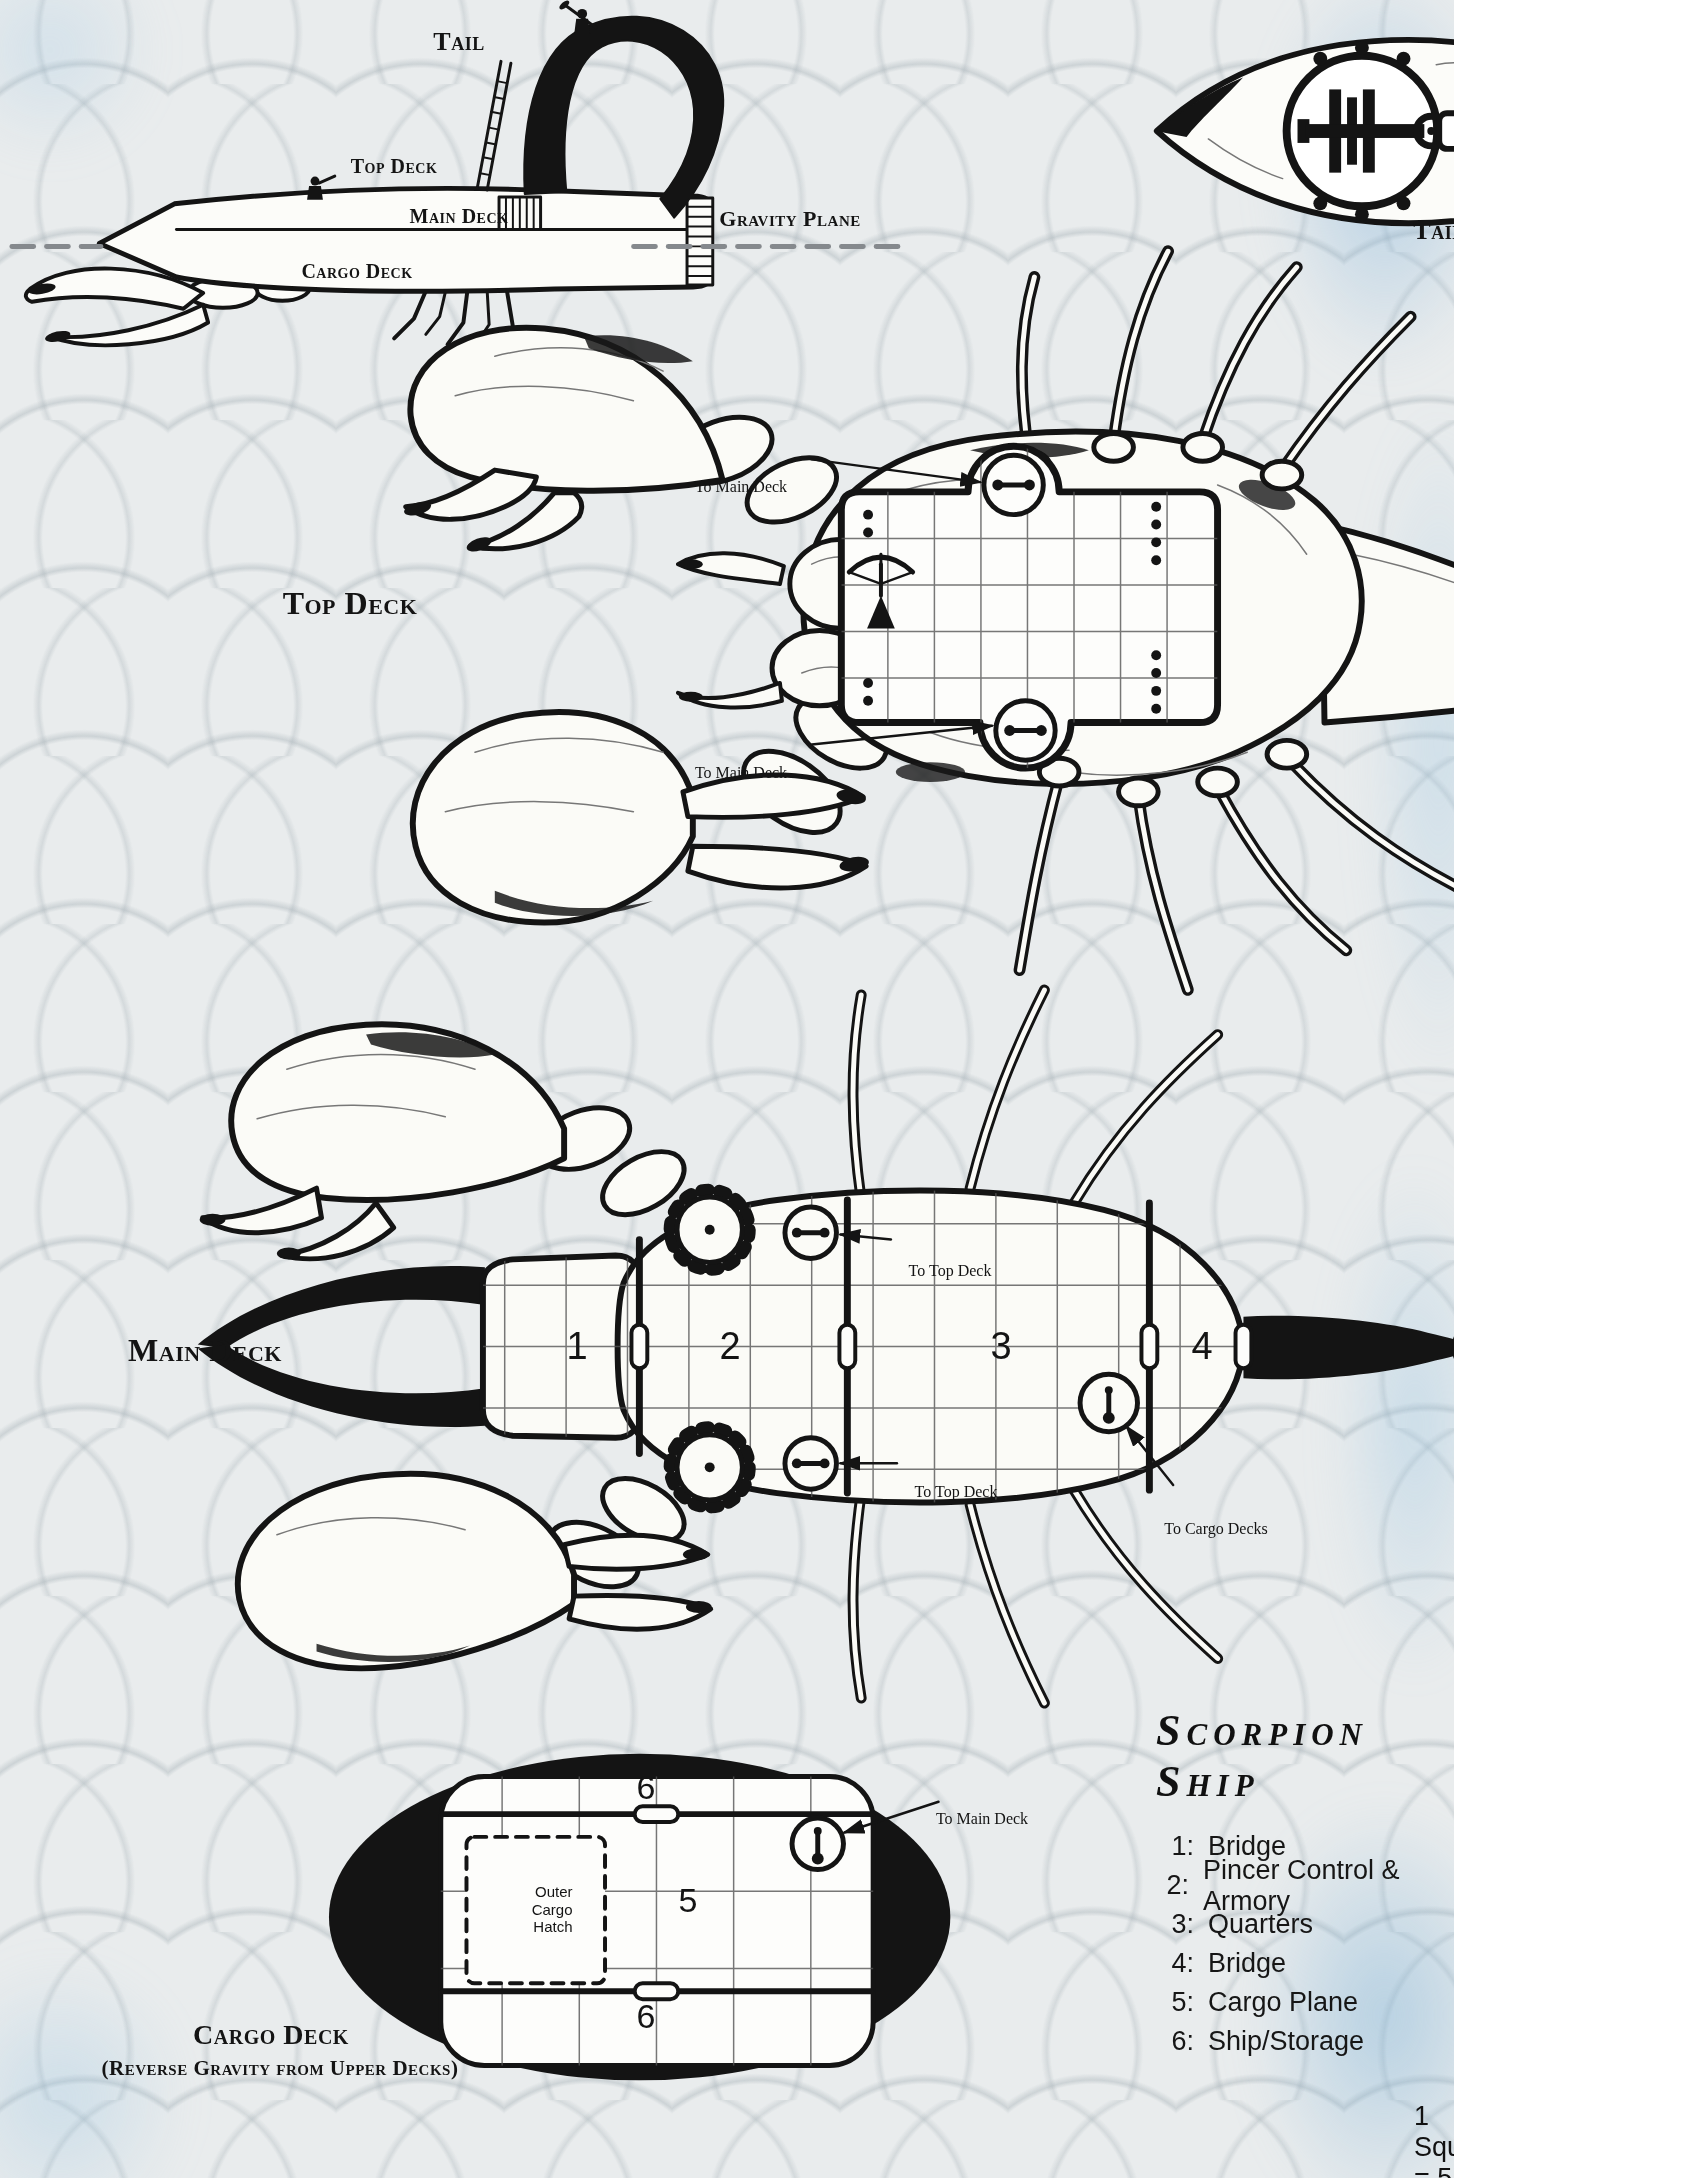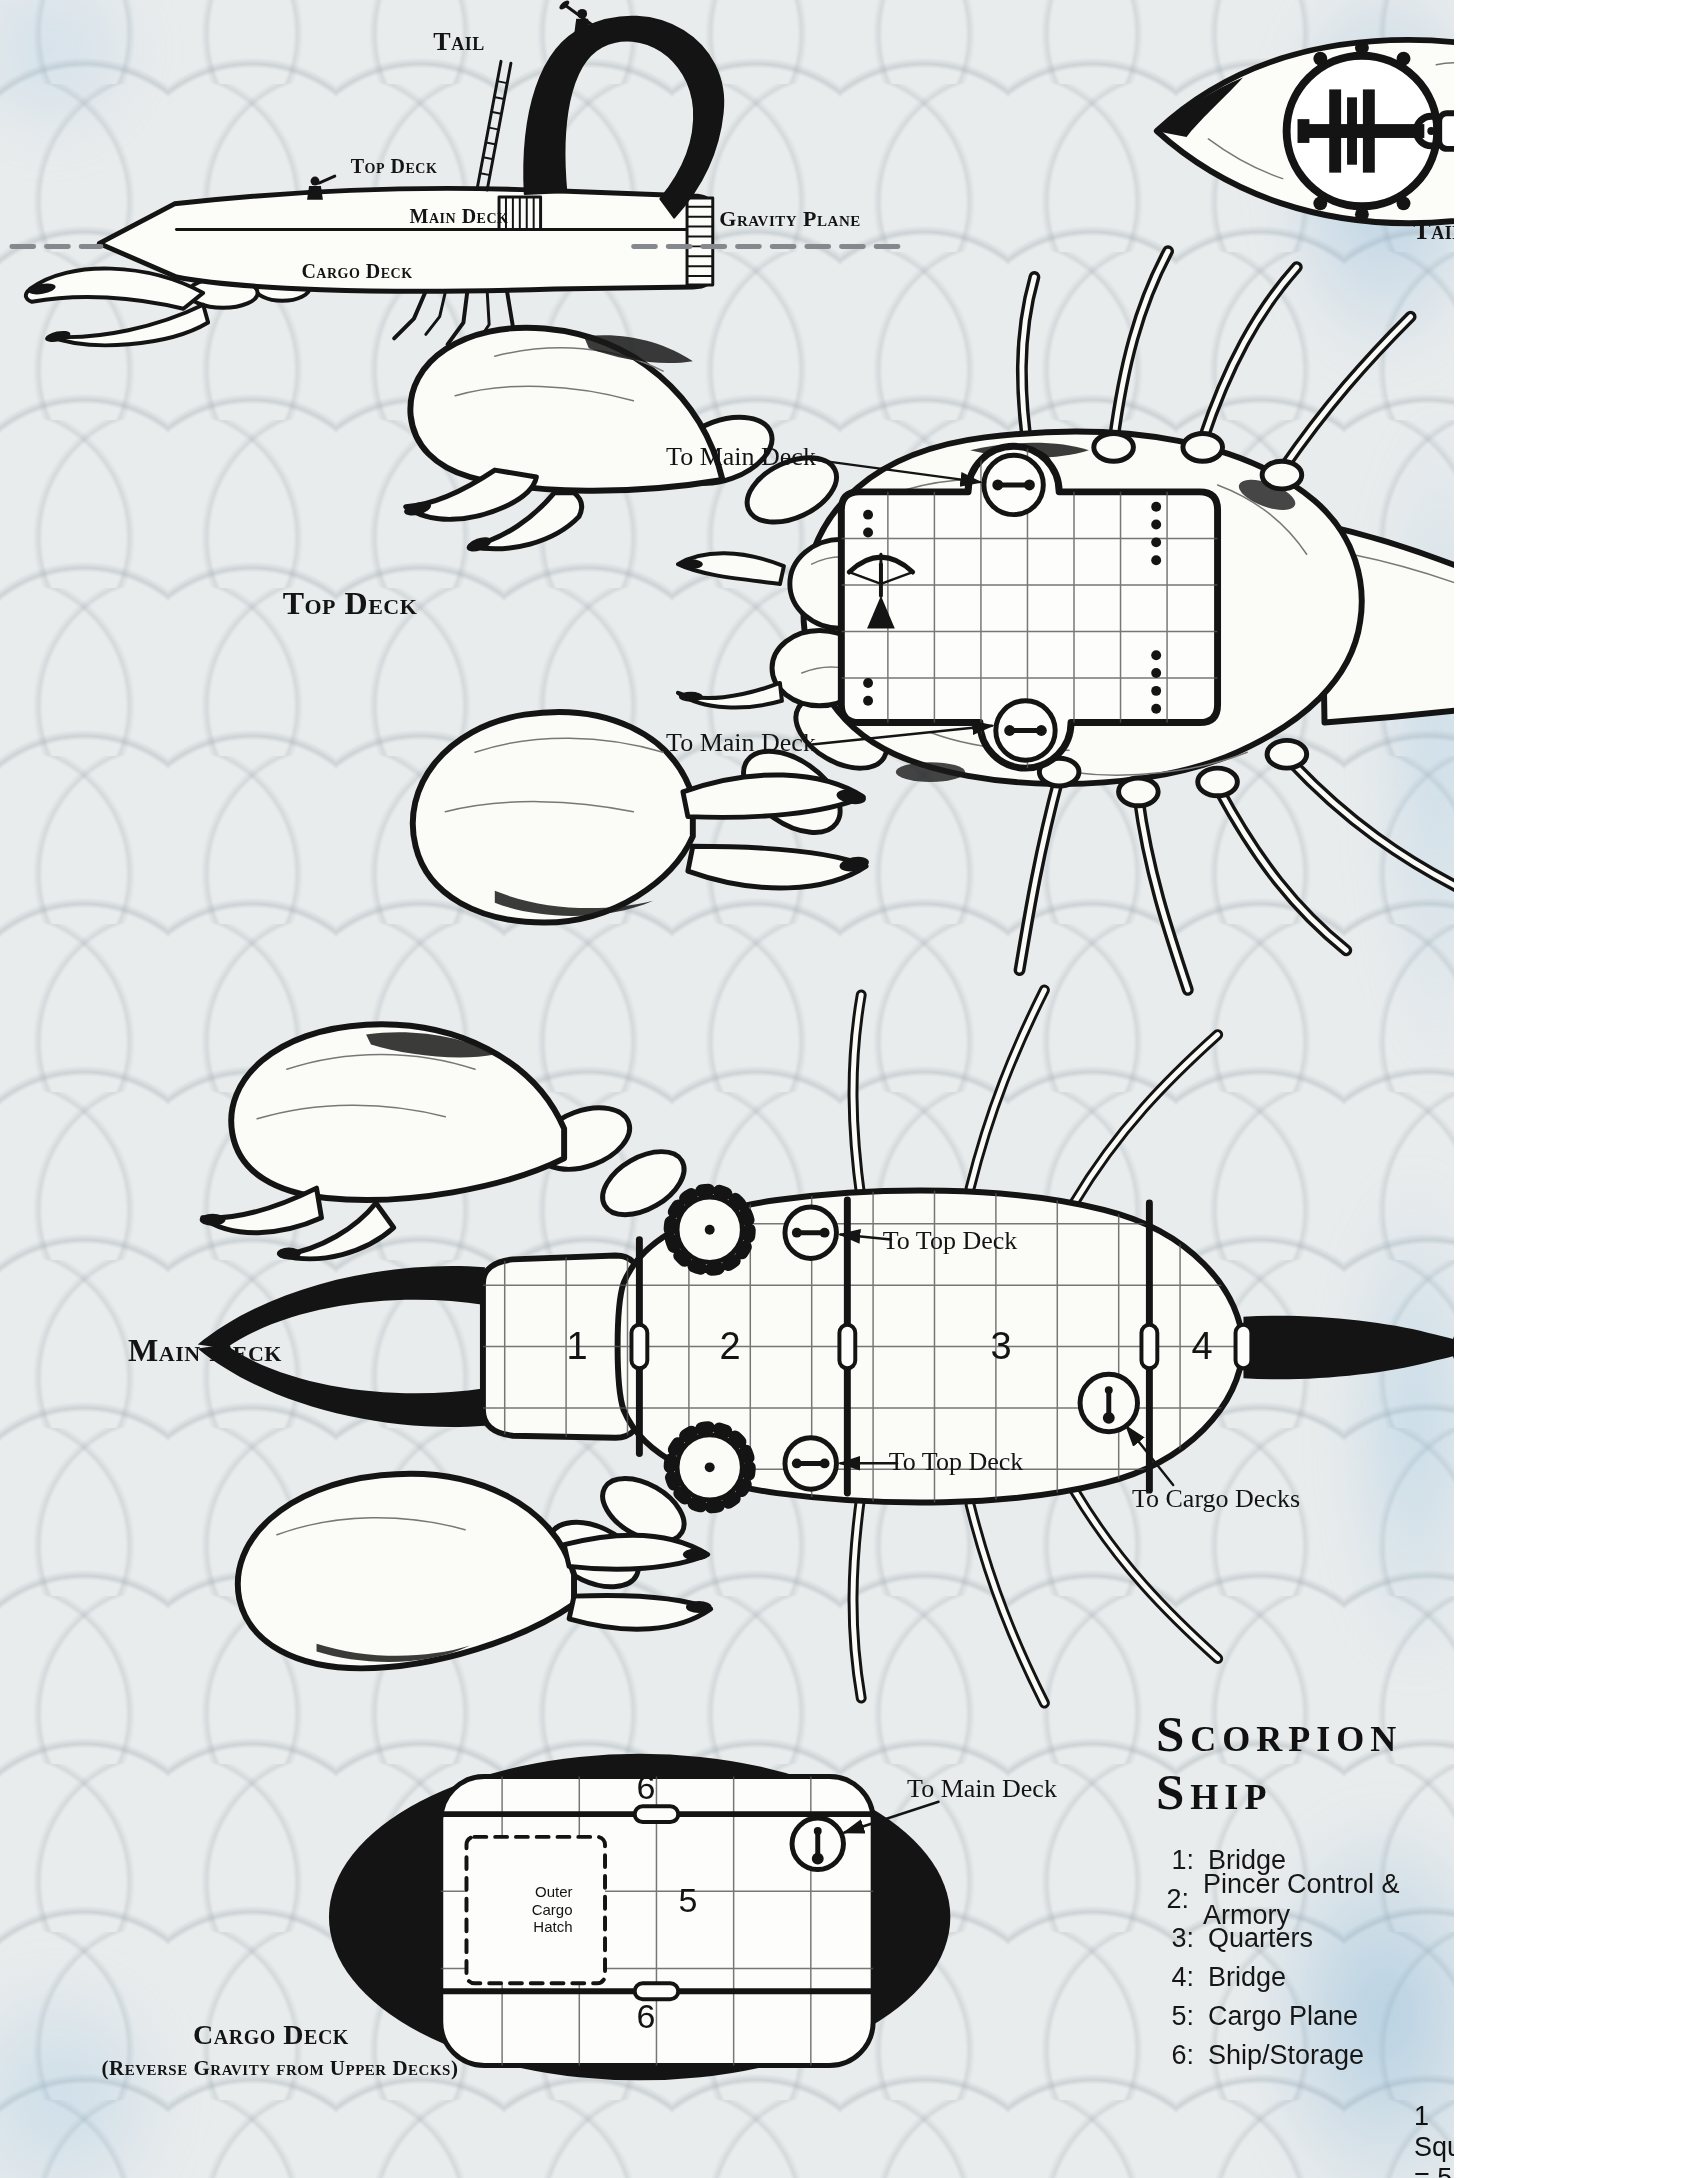--- a/index.html
+++ b/index.html
@@ -12,28 +12,28 @@
       radial-gradient(circle at 100% 70%, rgba(0,0,0,0) 61%, rgba(158,170,176,.28) 63%, rgba(0,0,0,0) 66%);
     background-size:168px 168px;
     background-position:0 0,0 84px,0 84px;
     font-family:"Liberation Serif",serif;
   }
   .wc{position:absolute;border-radius:50%;filter:blur(20px);pointer-events:none;}
   svg{position:absolute;overflow:visible;}
   svg *{stroke-linejoin:round;stroke-linecap:round;}
   .lbl{position:absolute;transform:translate(-50%,-50%);white-space:nowrap;z-index:6;}
   .sc{font-family:"Liberation Serif",serif;font-variant:small-caps;font-weight:700;letter-spacing:0.5px;color:#141414;}
-  .leader{font-family:"Liberation Serif",serif;font-size:26px;color:#141414;}
+  .leader{font-family:"Liberation Serif",serif;font-size:16px;color:#141414;margin-top:30px;}
   .roomnum{font-family:"Liberation Sans",sans-serif;font-size:38px;color:#141414;}
   .roomnum-sm{font-family:"Liberation Sans",sans-serif;font-size:34px;color:#141414;}
   .hatchlbl{font-family:"Liberation Sans",sans-serif;font-size:15px;line-height:1.18;color:#141414;
     white-space:normal;width:73px;text-align:right;}
   .legend{position:absolute;left:1156px;top:1705px;z-index:6;}
   .legend-title{font-family:"Liberation Serif",serif;font-variant:small-caps;font-weight:600;
-    font-size:51px;letter-spacing:6px;color:#111;}
+    font-size:44px;letter-spacing:6px;color:#111;font-style:italic;}
   .legend-items{margin-top:20px;font-family:"Liberation Sans",sans-serif;font-size:27px;color:#161616;}
   .legend-row{display:flex;align-items:center;height:39px;}
   .legend-num{width:38px;text-align:right;margin-right:14px;}
   .scale-note{position:absolute;left:1366px;top:2101px;font-family:"Liberation Sans",sans-serif;
     font-size:27px;color:#111;z-index:6;margin-left:48px;}
   .overlay{z-index:5;pointer-events:none;}
 </style>
 </head>
 <body>
 

